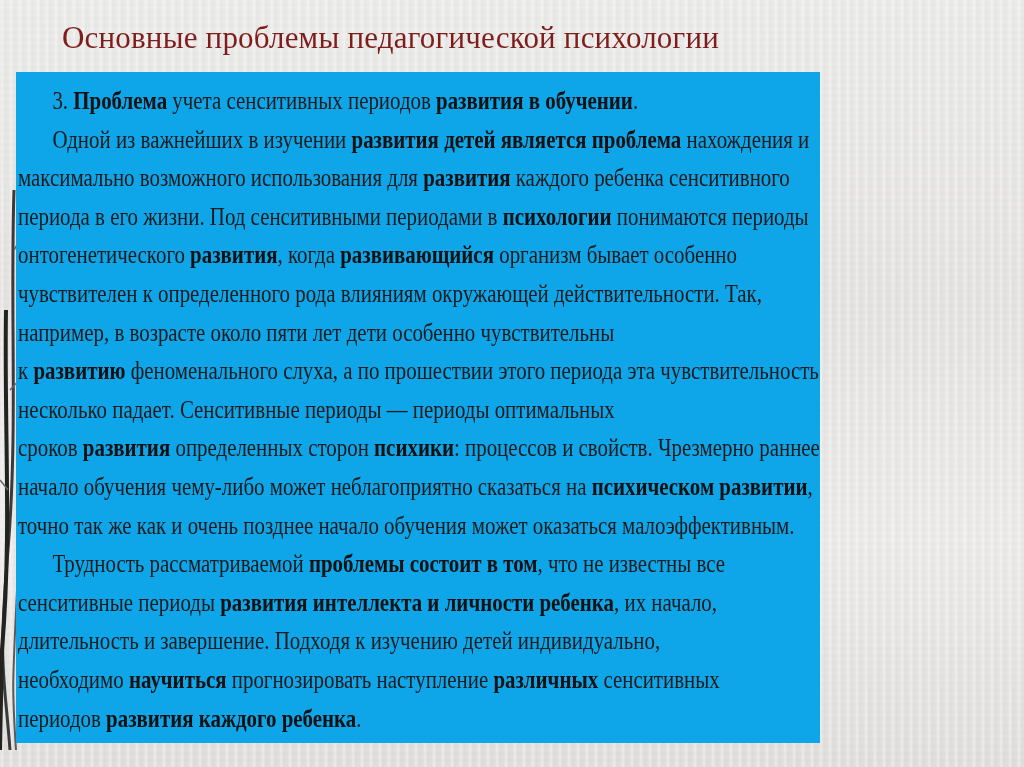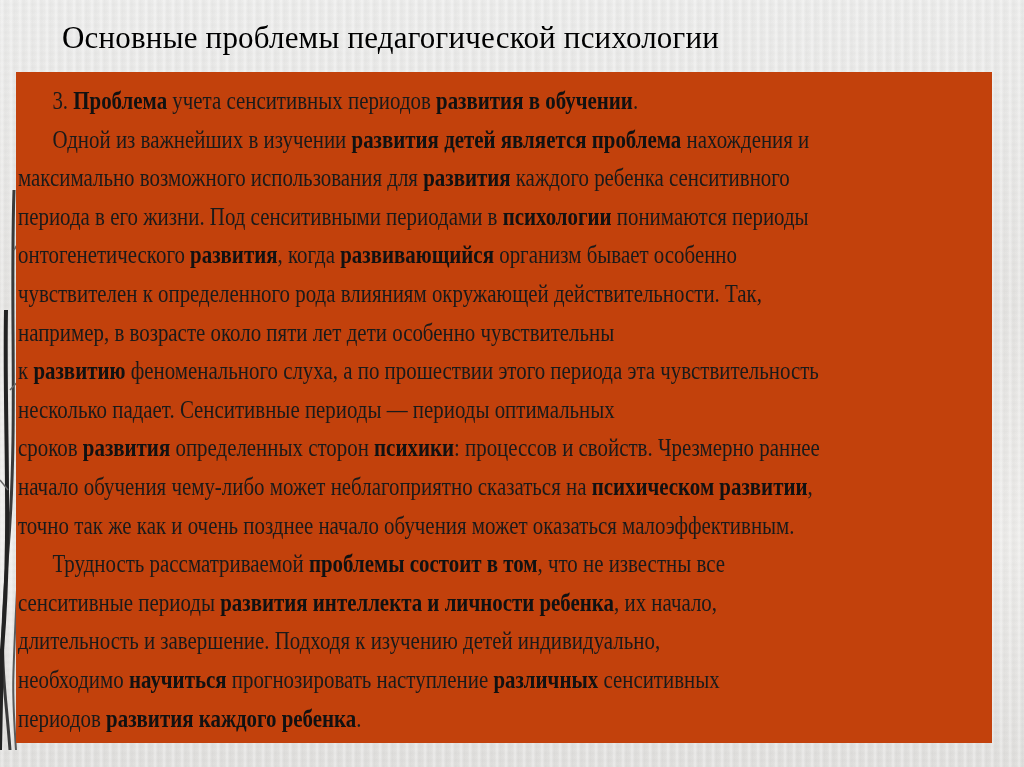--- a/index.html
+++ b/index.html
@@ -13,25 +13,25 @@
     background:
       repeating-linear-gradient(90deg, rgba(255,255,255,0.0) 0px, rgba(255,255,255,0.35) 2px, rgba(0,0,0,0.02) 5px, rgba(255,255,255,0) 9px),
       repeating-linear-gradient(0deg, rgba(0,0,0,0.015) 0px, rgba(0,0,0,0) 3px, rgba(0,0,0,0.02) 7px);
     pointer-events:none;
   }
   .plant {
     position:absolute; left:0; top:190px; width:30px; height:560px; pointer-events:none;
   }
   .title {
     position:absolute; left:62px; top:20px;
-    font-size:31px; color:#000000; letter-spacing:0.2px; white-space:nowrap;
+    font-size:31px; color:#7f1d1d; letter-spacing:0.2px; white-space:nowrap;
   }
   .content-box {
-    position:absolute; left:16px; top:72px; width:976px; height:671px;
-    background:#c2410c;
+    position:absolute; left:16px; top:72px; width:804px; height:671px;
+    background:#0ea5e9;
   }
   .text {
     position:absolute; left:2px; top:10px; width:972px;
     font-size:24.3px; line-height:38.6px; color:#1a1a1a;
   }
   .line { white-space:nowrap; display:block; transform-origin:left center; }
   .indent { padding-left:40px; }
   b { font-weight:bold; color:#111; }
 </style>
 </head>

